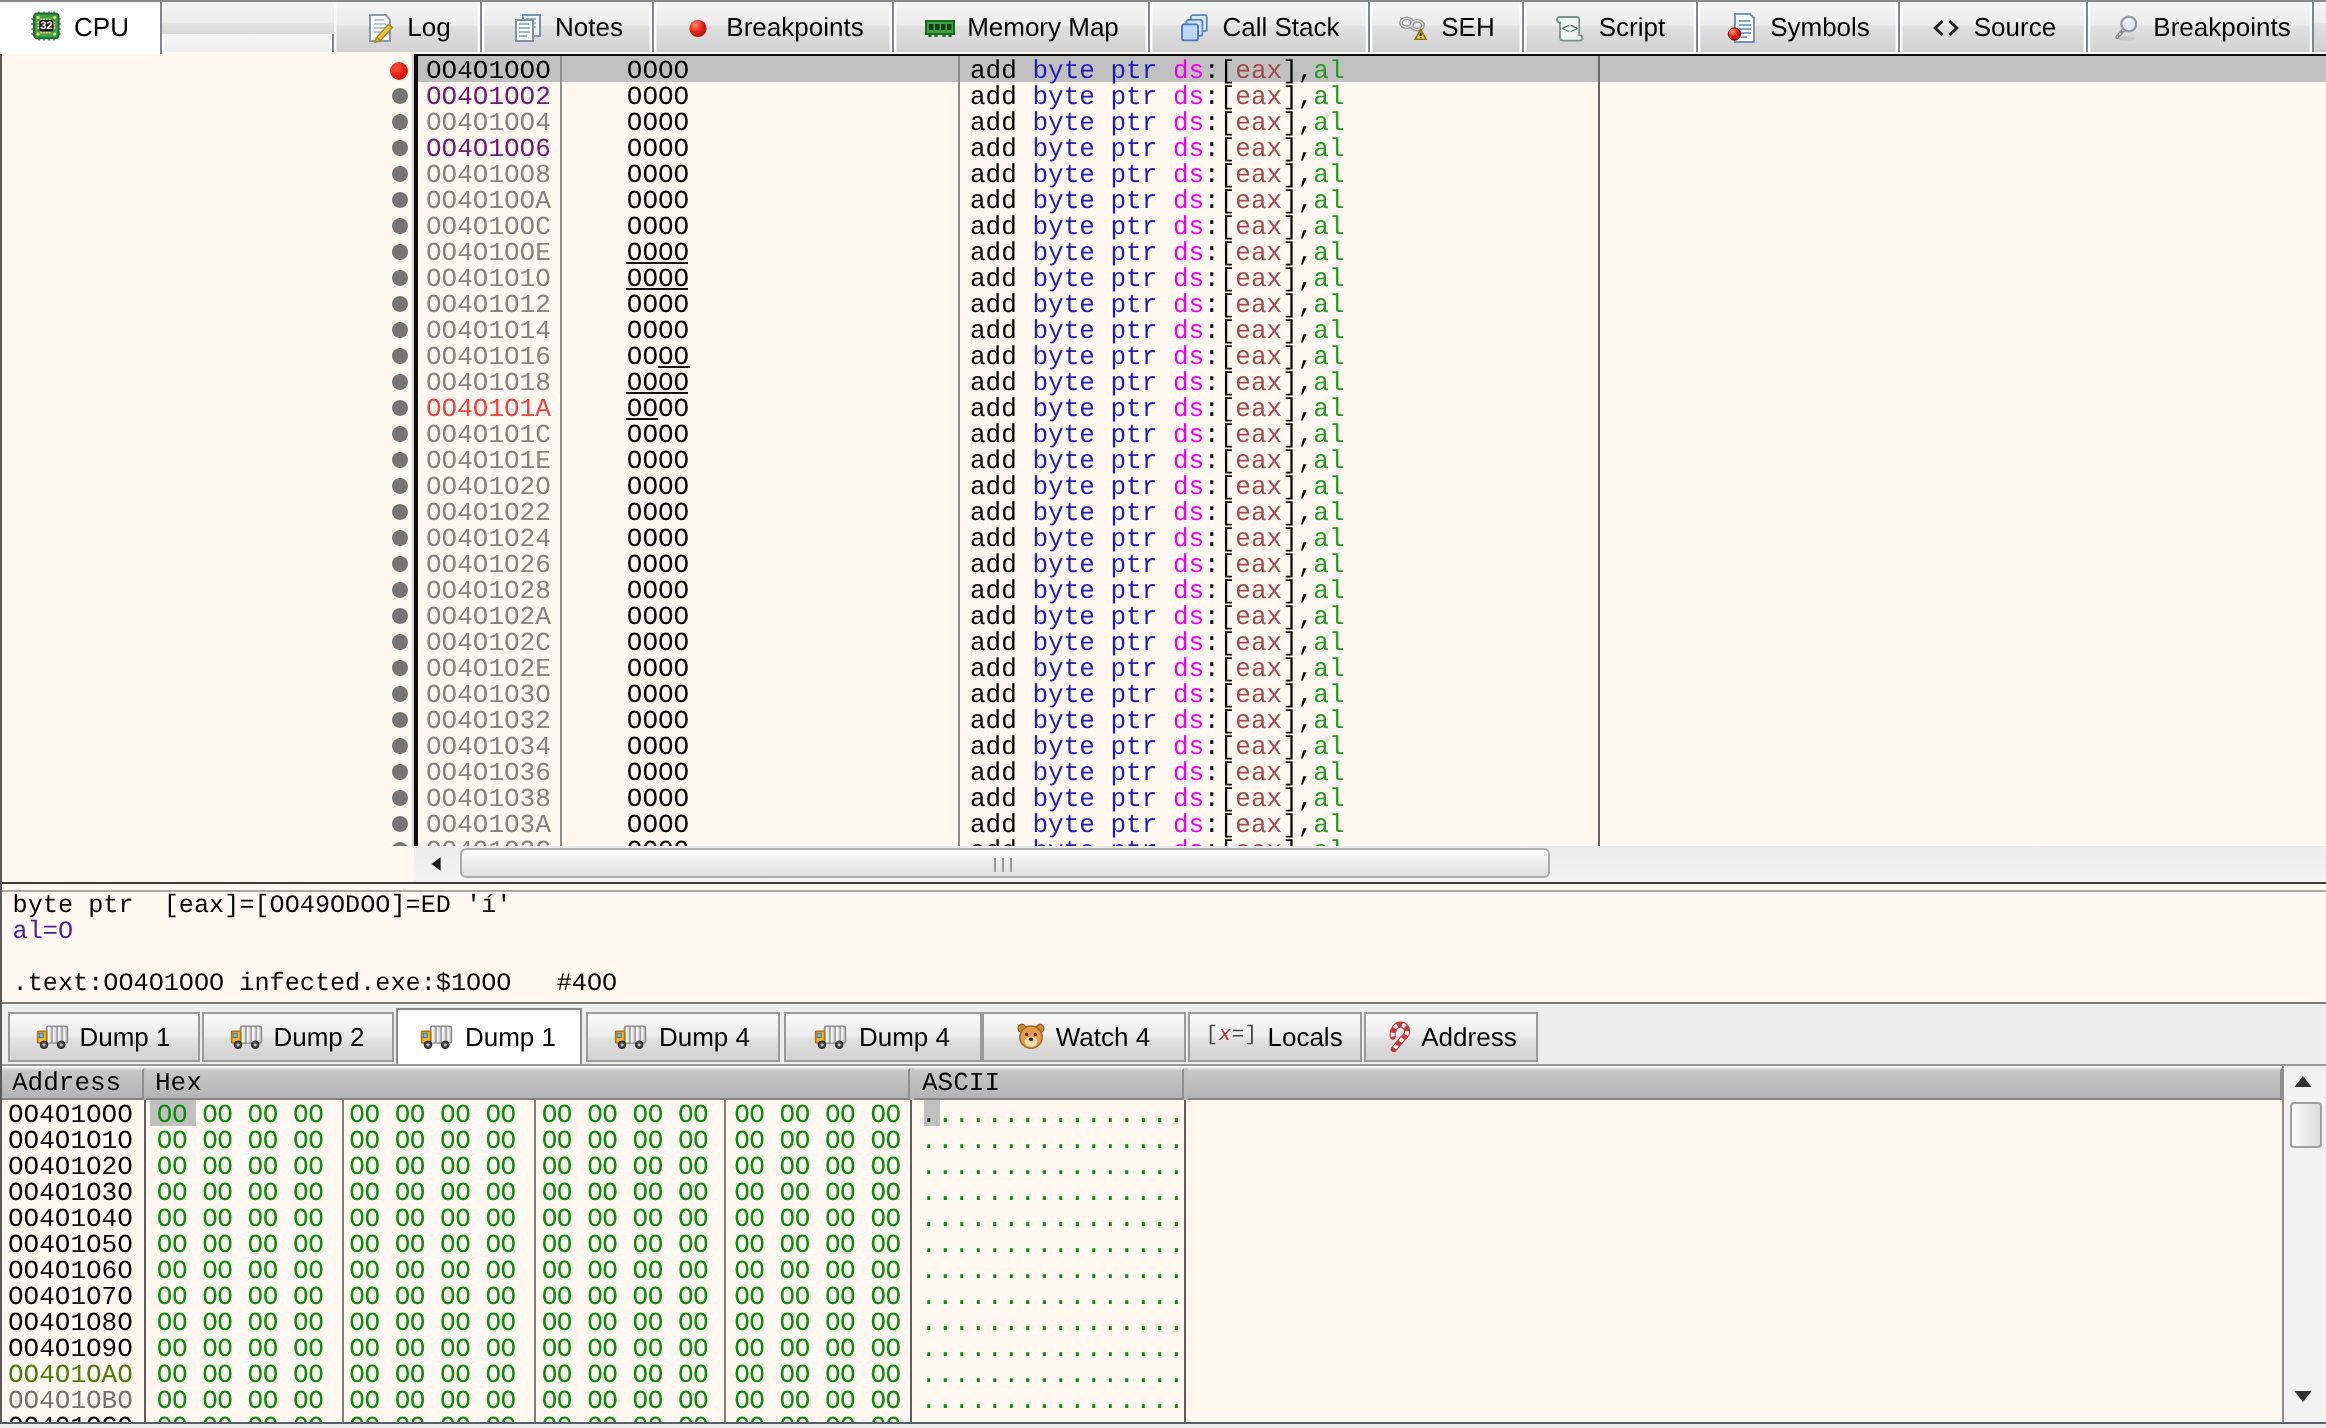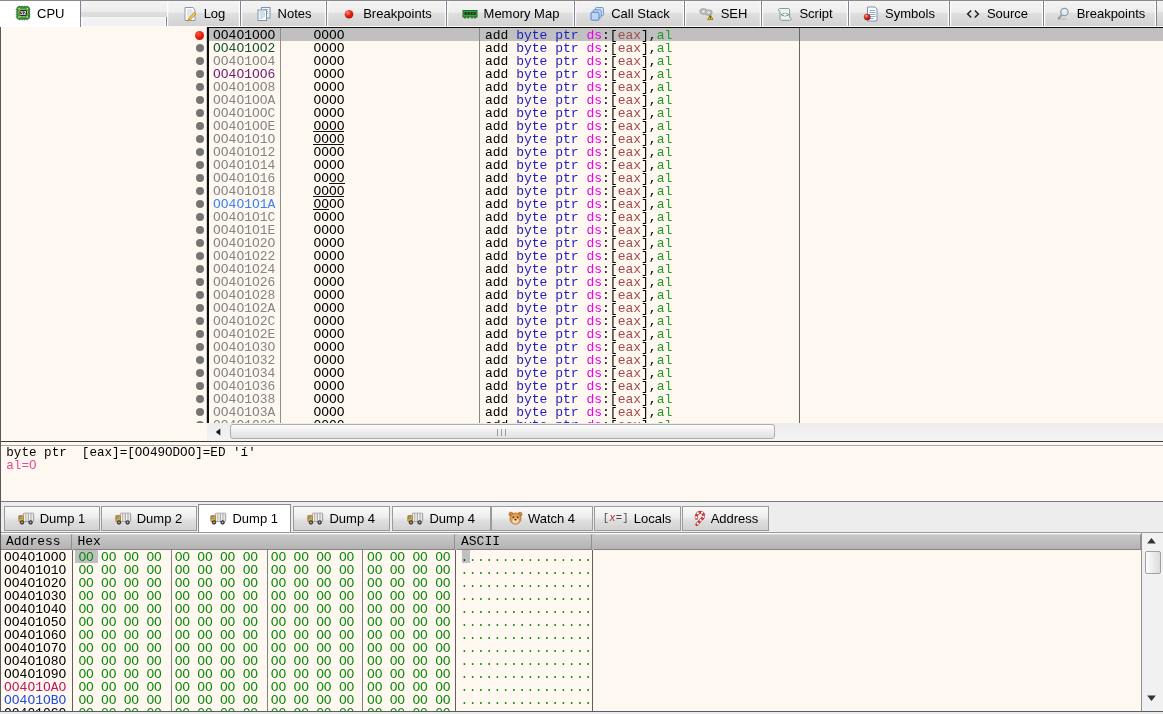--- a/index.html
+++ b/index.html
@@ -171,21 +171,21 @@
 <div class="abs" style="left:0;top:26px;width:1163px;height:416px;background:#FFF8F0"></div>
 <div class="abs" style="left:206px;top:27.3px;width:957px;height:1.5px;background:#0d0d0d"></div>
 <div class="abs" style="left:205.9px;top:27.3px;width:0.9px;height:414px;background:#cfcfcf"></div>
 <div class="abs" style="left:207.2px;top:27.3px;width:1.9px;height:414px;background:#0d0d0d"></div>
 <div class="abs" style="left:209.2px;top:28px;width:953.8px;height:13px;background:#C0C0C0"></div>
 <div class="abs" style="left:195.3px;top:30.5px;width:9px;height:9px;border-radius:50%;background:radial-gradient(circle at 35% 30%,#ff5040,#e01505 60%,#a80b00)"></div>
 <div class="abs mono" style="left:213px;top:29px;color:#000">OO4O1OOO</div>
 <div class="abs mono" style="left:313.4px;top:29px;color:#000">OOOO</div>
 <div class="abs mono" style="left:485px;top:29px;color:#000">add <span style="color:#1E1EBE">byte ptr </span><span style="color:#EE00EE">ds</span>:[<span style="color:#A34A4A">eax</span>],<span style="color:#259B25">al</span></div>
 <div class="abs" style="left:195.5px;top:43.7px;width:8.2px;height:8.2px;border-radius:50%;background:#757575"></div>
-<div class="abs mono" style="left:213px;top:42px;color:#14532d">OO4O1OO2</div>
+<div class="abs mono" style="left:213px;top:42px;color:#701a75">OO4O1OO2</div>
 <div class="abs mono" style="left:313.4px;top:42px;color:#000">OOOO</div>
 <div class="abs mono" style="left:485px;top:42px;color:#000">add <span style="color:#1E1EBE">byte ptr </span><span style="color:#EE00EE">ds</span>:[<span style="color:#A34A4A">eax</span>],<span style="color:#259B25">al</span></div>
 <div class="abs" style="left:195.5px;top:56.7px;width:8.2px;height:8.2px;border-radius:50%;background:#757575"></div>
 <div class="abs mono" style="left:213px;top:55px;color:#848484">OO4O1OO4</div>
 <div class="abs mono" style="left:313.4px;top:55px;color:#000">OOOO</div>
 <div class="abs mono" style="left:485px;top:55px;color:#000">add <span style="color:#1E1EBE">byte ptr </span><span style="color:#EE00EE">ds</span>:[<span style="color:#A34A4A">eax</span>],<span style="color:#259B25">al</span></div>
 <div class="abs" style="left:195.5px;top:69.7px;width:8.2px;height:8.2px;border-radius:50%;background:#757575"></div>
 <div class="abs mono" style="left:213px;top:68px;color:#701a75">OO4O1OO6</div>
 <div class="abs mono" style="left:313.4px;top:68px;color:#000">OOOO</div>
 <div class="abs mono" style="left:485px;top:68px;color:#000">add <span style="color:#1E1EBE">byte ptr </span><span style="color:#EE00EE">ds</span>:[<span style="color:#A34A4A">eax</span>],<span style="color:#259B25">al</span></div>
@@ -219,21 +219,21 @@
 <div class="abs mono" style="left:485px;top:159px;color:#000">add <span style="color:#1E1EBE">byte ptr </span><span style="color:#EE00EE">ds</span>:[<span style="color:#A34A4A">eax</span>],<span style="color:#259B25">al</span></div>
 <div class="abs" style="left:195.5px;top:173.7px;width:8.2px;height:8.2px;border-radius:50%;background:#757575"></div>
 <div class="abs mono" style="left:213px;top:172px;color:#848484">OO4O1O16</div>
 <div class="abs mono" style="left:313.4px;top:172px;color:#000">OOOO</div>
 <div class="abs mono" style="left:485px;top:172px;color:#000">add <span style="color:#1E1EBE">byte ptr </span><span style="color:#EE00EE">ds</span>:[<span style="color:#A34A4A">eax</span>],<span style="color:#259B25">al</span></div>
 <div class="abs" style="left:195.5px;top:186.7px;width:8.2px;height:8.2px;border-radius:50%;background:#757575"></div>
 <div class="abs mono" style="left:213px;top:185px;color:#848484">OO4O1O18</div>
 <div class="abs mono" style="left:313.4px;top:185px;color:#000">OOOO</div>
 <div class="abs mono" style="left:485px;top:185px;color:#000">add <span style="color:#1E1EBE">byte ptr </span><span style="color:#EE00EE">ds</span>:[<span style="color:#A34A4A">eax</span>],<span style="color:#259B25">al</span></div>
 <div class="abs" style="left:195.5px;top:199.7px;width:8.2px;height:8.2px;border-radius:50%;background:#757575"></div>
-<div class="abs mono" style="left:213px;top:198px;color:#3b82f6">OO4O1O1A</div>
+<div class="abs mono" style="left:213px;top:198px;color:#ef4444">OO4O1O1A</div>
 <div class="abs mono" style="left:313.4px;top:198px;color:#000">OOOO</div>
 <div class="abs mono" style="left:485px;top:198px;color:#000">add <span style="color:#1E1EBE">byte ptr </span><span style="color:#EE00EE">ds</span>:[<span style="color:#A34A4A">eax</span>],<span style="color:#259B25">al</span></div>
 <div class="abs" style="left:195.5px;top:212.7px;width:8.2px;height:8.2px;border-radius:50%;background:#757575"></div>
 <div class="abs mono" style="left:213px;top:211px;color:#848484">OO4O1O1C</div>
 <div class="abs mono" style="left:313.4px;top:211px;color:#000">OOOO</div>
 <div class="abs mono" style="left:485px;top:211px;color:#000">add <span style="color:#1E1EBE">byte ptr </span><span style="color:#EE00EE">ds</span>:[<span style="color:#A34A4A">eax</span>],<span style="color:#259B25">al</span></div>
 <div class="abs" style="left:195.5px;top:225.7px;width:8.2px;height:8.2px;border-radius:50%;background:#757575"></div>
 <div class="abs mono" style="left:213px;top:224px;color:#848484">OO4O1O1E</div>
 <div class="abs mono" style="left:313.4px;top:224px;color:#000">OOOO</div>
 <div class="abs mono" style="left:485px;top:224px;color:#000">add <span style="color:#1E1EBE">byte ptr </span><span style="color:#EE00EE">ds</span>:[<span style="color:#A34A4A">eax</span>],<span style="color:#259B25">al</span></div>
@@ -311,21 +311,22 @@
       <path d="M6.3 0.6 1.7 4 6.3 7.4z" fill="#1a1a1a"></path>
     </svg>
 <div class="abs" style="left:230px;top:424.3px;width:545px;height:15.2px;border:1px solid #adadad;border-radius:3px;background:linear-gradient(180deg,#fdfdfd,#ececec 55%,#e0e0e0)"></div>
 <div class="abs" style="left:497px;top:428.5px;width:1.2px;height:7px;background:#999"></div>
 <div class="abs" style="left:501px;top:428.5px;width:1.2px;height:7px;background:#999"></div>
 <div class="abs" style="left:505px;top:428.5px;width:1.2px;height:7px;background:#999"></div>
 <div class="abs" style="left:0;top:441px;width:1163px;height:1.3px;background:#3c3c3c"></div>
 <div class="abs" style="left:0;top:442.3px;width:1163px;height:59px;background:#FFF8F0"></div>
 <div class="abs" style="left:0;top:444.8px;width:1163px;height:1px;background:#a8a8a8"></div>
 <div class="abs" style="left:6.3px;top:447.4px;font:12.6px/13px 'Liberation Mono',monospace;white-space:pre;color:#000">byte ptr  [eax]=[OO49ODOO]=ED 'í'</div>
-<div class="abs" style="left:6.3px;top:460.2px;font:12.6px/13px 'Liberation Mono',monospace;white-space:pre;color:#ec4899">al=O</div>
+<div class="abs" style="left:6.3px;top:460.2px;font:12.6px/13px 'Liberation Mono',monospace;white-space:pre;color:#4c1d95">al=O</div>
+<div class="abs" style="left:6.3px;top:485.8px;font:12.6px/13px 'Liberation Mono',monospace;white-space:pre;color:#000">.text:OO4O1OOO infected.exe:$1OOO   #4OO</div>
 <div class="abs" style="left:0;top:501px;width:1163px;height:1.2px;background:#7a7a7a"></div>
 <div class="abs" style="left:0;top:502.2px;width:1163px;height:31px;background:#ededed"></div>
 <div class="abs" style="left:3.5px;top:505.5px;width:96.0px;height:25.5px;background:linear-gradient(180deg,#fafafa 0%,#ededed 45%,#dedede 60%,#d2d2d2 100%);border:1px solid #9a9a9a;display:flex;align-items:center;justify-content:center;gap:5px">
       <span style="display:flex">
         <svg width="17" height="14" viewBox="0 0 17 14">
           <rect x="5.3" y="2.2" width="10.4" height="8.3" rx="0.8" fill="#d7d7d7" stroke="#8a8a8a" stroke-width="0.8"></rect>
           <path d="M8 2.4v7.9M10.6 2.4v7.9M13.2 2.4v7.9" stroke="#a3a3a3" stroke-width="0.9"></path>
           <path d="M8.9 2.4v7.9M11.5 2.4v7.9M14.1 2.4v7.9M6.4 2.4v7.9" stroke="#f4f4f4" stroke-width="0.9"></path>
           <rect x="0.8" y="4.6" width="4.5" height="5.9" rx="0.6" fill="#f6b21c" stroke="#a87700" stroke-width="0.8"></rect>
           <rect x="1.6" y="5.6" width="2" height="2.2" fill="#7ab3e0" stroke="#4a7aa8" stroke-width="0.5"></rect>
@@ -495,27 +496,27 @@
 <div class="abs mono" style="left:174.63px;top:654.5px;color:#0E8A0E;letter-spacing:-0.233px">OO OO OO OO</div>
 <div class="abs mono" style="left:270.86px;top:654.5px;color:#0E8A0E;letter-spacing:-0.233px">OO OO OO OO</div>
 <div class="abs mono" style="left:367.09000000000003px;top:654.5px;color:#0E8A0E;letter-spacing:-0.233px">OO OO OO OO</div>
 <div class="abs mono" style="left:460.5px;top:654.5px;color:#0E8A0E;letter-spacing:0.45px">................</div>
 <div class="abs mono" style="left:4px;top:667.5px;color:#000">OO4O1O9O</div>
 <div class="abs mono" style="left:78.4px;top:667.5px;color:#0E8A0E;letter-spacing:-0.233px">OO OO OO OO</div>
 <div class="abs mono" style="left:174.63px;top:667.5px;color:#0E8A0E;letter-spacing:-0.233px">OO OO OO OO</div>
 <div class="abs mono" style="left:270.86px;top:667.5px;color:#0E8A0E;letter-spacing:-0.233px">OO OO OO OO</div>
 <div class="abs mono" style="left:367.09000000000003px;top:667.5px;color:#0E8A0E;letter-spacing:-0.233px">OO OO OO OO</div>
 <div class="abs mono" style="left:460.5px;top:667.5px;color:#0E8A0E;letter-spacing:0.45px">................</div>
-<div class="abs mono" style="left:4px;top:680.5px;color:#be185d">OO4O1OAO</div>
+<div class="abs mono" style="left:4px;top:680.5px;color:#4d7c0f">OO4O1OAO</div>
 <div class="abs mono" style="left:78.4px;top:680.5px;color:#0E8A0E;letter-spacing:-0.233px">OO OO OO OO</div>
 <div class="abs mono" style="left:174.63px;top:680.5px;color:#0E8A0E;letter-spacing:-0.233px">OO OO OO OO</div>
 <div class="abs mono" style="left:270.86px;top:680.5px;color:#0E8A0E;letter-spacing:-0.233px">OO OO OO OO</div>
 <div class="abs mono" style="left:367.09000000000003px;top:680.5px;color:#0E8A0E;letter-spacing:-0.233px">OO OO OO OO</div>
 <div class="abs mono" style="left:460.5px;top:680.5px;color:#0E8A0E;letter-spacing:0.45px">................</div>
-<div class="abs mono" style="left:4px;top:693.5px;color:#1d4ed8">OO4O1OBO</div>
+<div class="abs mono" style="left:4px;top:693.5px;color:#737373">OO4O1OBO</div>
 <div class="abs mono" style="left:78.4px;top:693.5px;color:#0E8A0E;letter-spacing:-0.233px">OO OO OO OO</div>
 <div class="abs mono" style="left:174.63px;top:693.5px;color:#0E8A0E;letter-spacing:-0.233px">OO OO OO OO</div>
 <div class="abs mono" style="left:270.86px;top:693.5px;color:#0E8A0E;letter-spacing:-0.233px">OO OO OO OO</div>
 <div class="abs mono" style="left:367.09000000000003px;top:693.5px;color:#0E8A0E;letter-spacing:-0.233px">OO OO OO OO</div>
 <div class="abs mono" style="left:460.5px;top:693.5px;color:#0E8A0E;letter-spacing:0.45px">................</div>
 <div class="abs mono" style="left:4px;top:706.5px;color:#000">OO4O1OCO</div>
 <div class="abs mono" style="left:78.4px;top:706.5px;color:#0E8A0E;letter-spacing:-0.233px">OO OO OO OO</div>
 <div class="abs mono" style="left:174.63px;top:706.5px;color:#0E8A0E;letter-spacing:-0.233px">OO OO OO OO</div>
 <div class="abs mono" style="left:270.86px;top:706.5px;color:#0E8A0E;letter-spacing:-0.233px">OO OO OO OO</div>
 <div class="abs mono" style="left:367.09000000000003px;top:706.5px;color:#0E8A0E;letter-spacing:-0.233px">OO OO OO OO</div>

